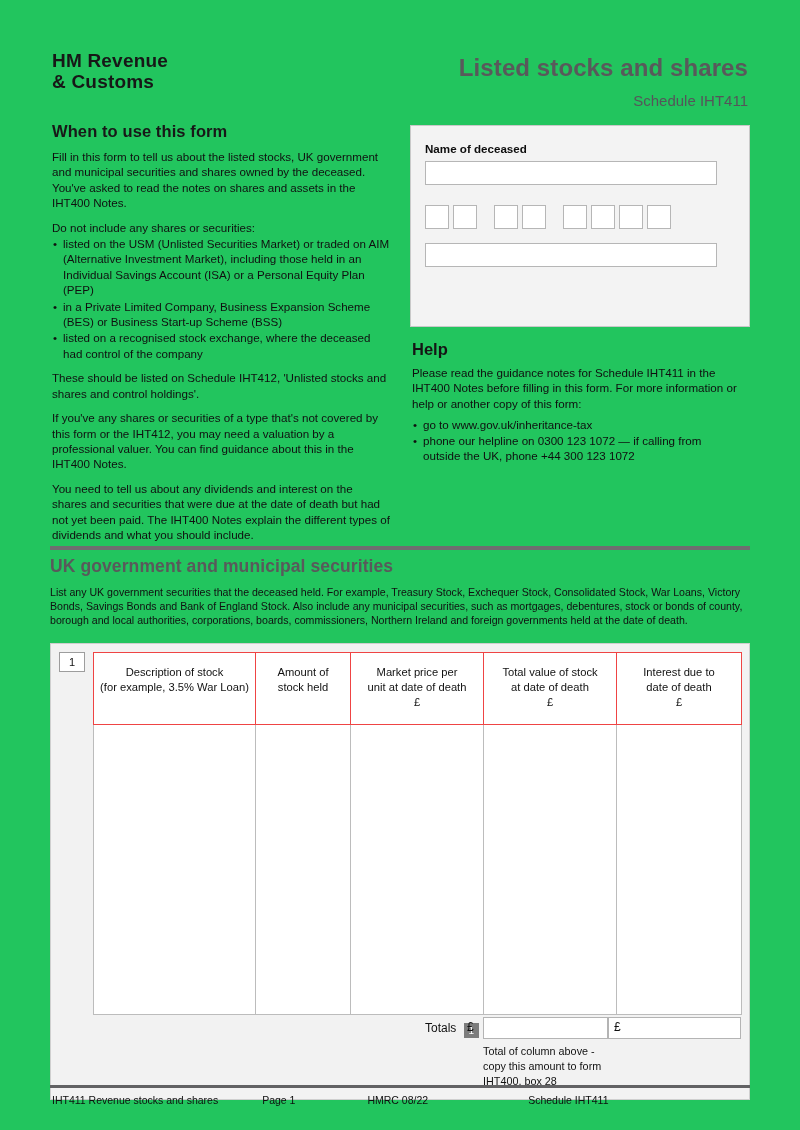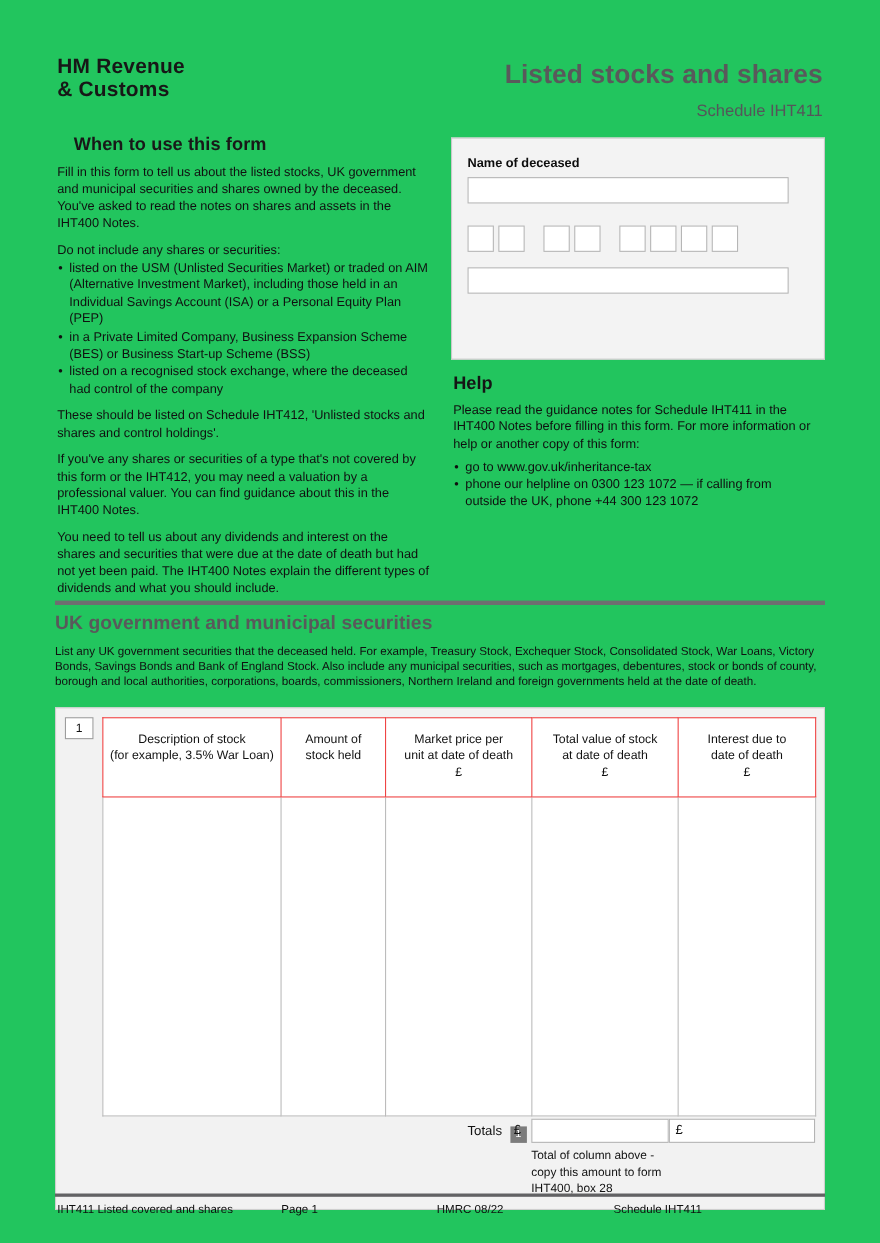--- a/index.html
+++ b/index.html
@@ -60,21 +60,20 @@
     top: 122px;
     width: 338px;
     color: #121212;
   }
   .intro h2 {
     font-size: 16.5px;
     font-weight: 700;
     color: #181818;
     margin-bottom: 8px;
     letter-spacing: 0.1px;
-    margin-left: 15px;
   }
   .intro p {
     font-size: 11.6px;
     line-height: 15.4px;
     color: #101010;
     margin-bottom: 9px;
   }
   .intro ul {
     list-style: none;
     margin-bottom: 9px;
@@ -329,21 +328,21 @@
     left: 52px;
     top: 1094px;
     width: 700px;
     font-size: 10.5px;
     color: #0e0e0e;
     display: flex;
     align-items: baseline;
   }
   .footer-title { }
   .footer-page { margin-left: 44px; }
-  .footer-code { margin-left: 108px; }
+  .footer-code { margin-left: 72px; }
   .footer-date { margin-left: 100px; }
 </style>
 </head>
 <body>
 
 <div id="page">
 
   <div class="brand">
     <span class="brand-line">HM Revenue</span>
     <span class="brand-line">&amp; Customs</span>
@@ -458,19 +457,19 @@
       </div>
       <div class="totals-field-group">
         <span class="totals-currency">£</span>
         <input class="totals-input ibox" type="text" value="" style="">
       </div>
     </div>
   </div>
 
   <div class="footer-rule"></div>
   <div class="footer">
-    <span class="footer-title">IHT411 Listed covered and shares</span>
+    <span class="footer-title">IHT411 Revenue stocks and shares</span>
     <span class="footer-page">Page 1</span>
     <span class="footer-code">HMRC 08/22</span>
     <span class="footer-date">Schedule IHT411</span>
   </div>
 
 </div>
 
 </body></html>

